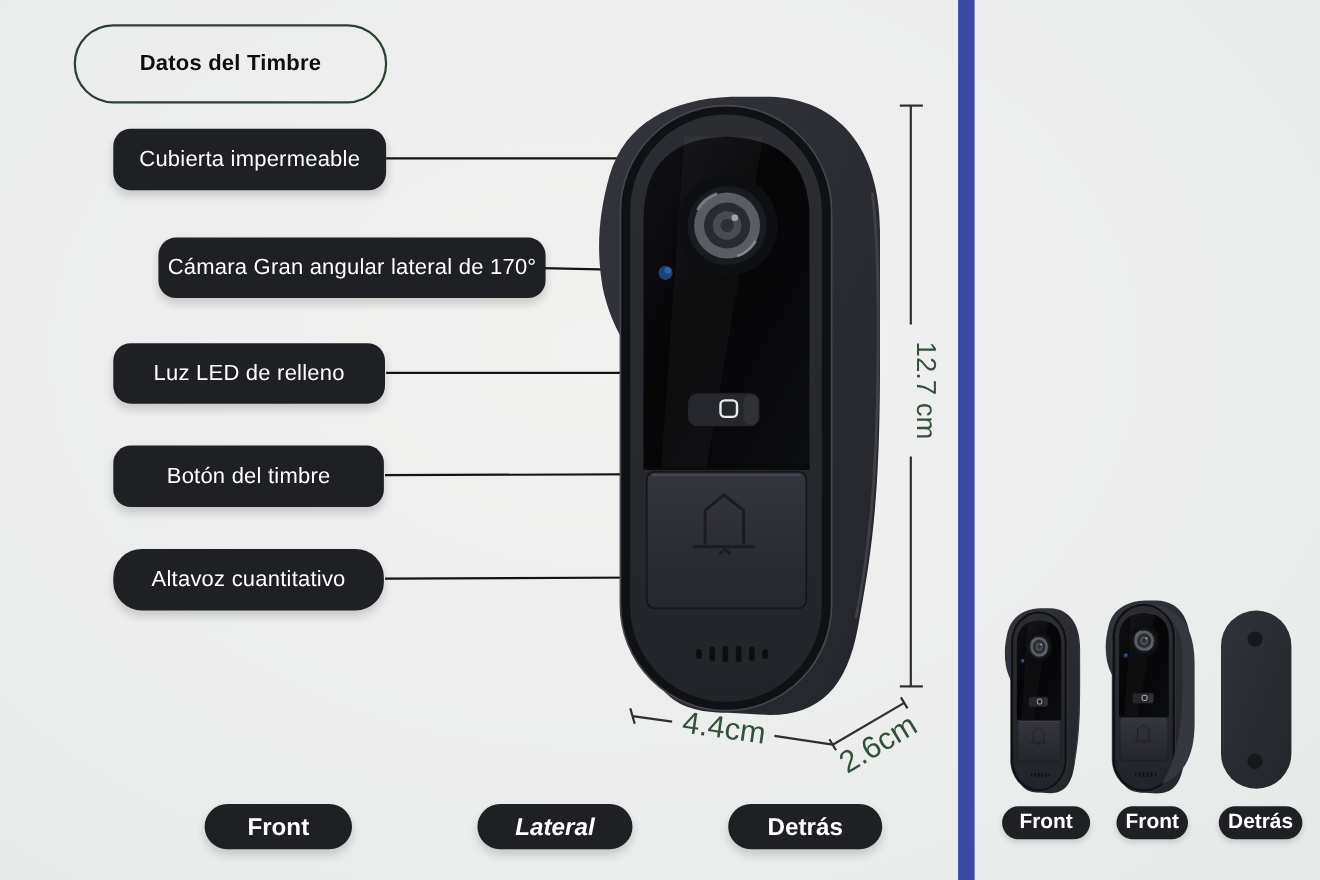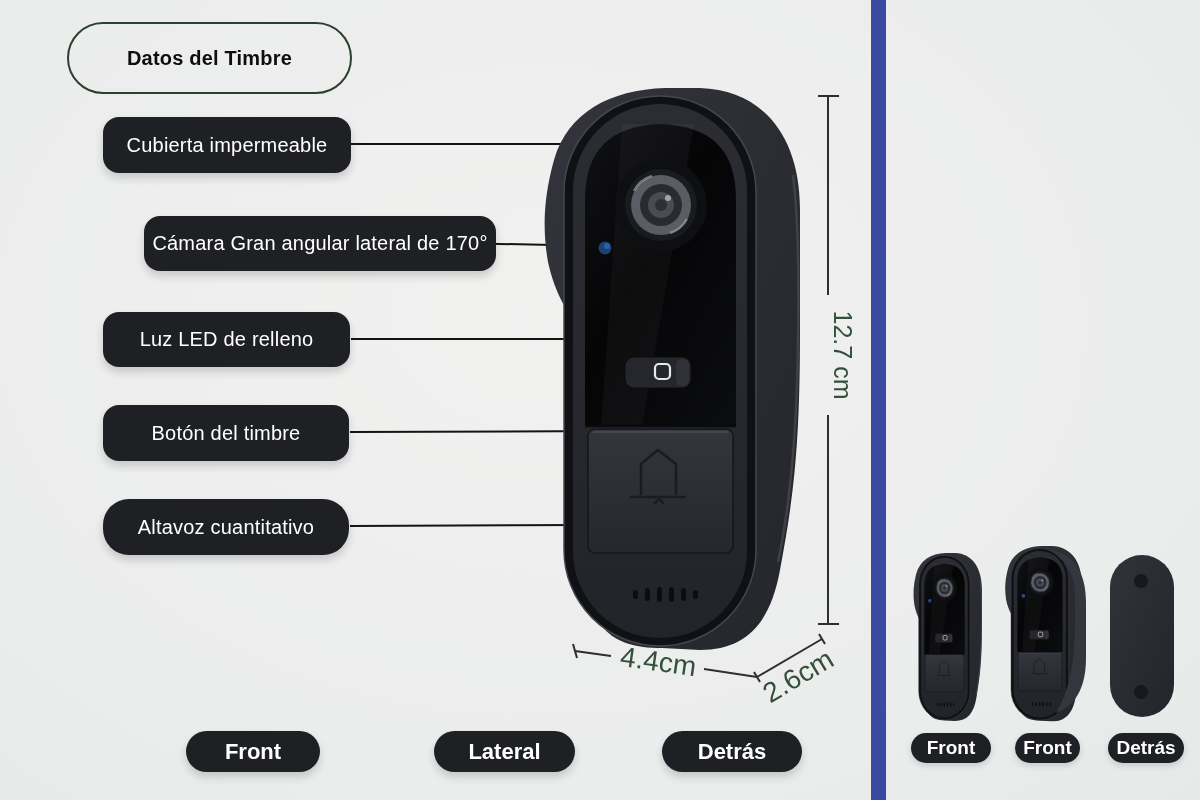--- a/index.html
+++ b/index.html
@@ -21,21 +21,21 @@
   .co4{left:103px;top:405px;width:246px;height:56px;}
   .co5{left:103px;top:499px;width:246px;height:56px;border-radius:26px;}
   .title-pill{
     position:absolute;left:67px;top:22px;width:285px;height:72px;
     border:2.5px solid #2c402e;border-radius:38px;box-sizing:border-box;
     display:flex;align-items:center;justify-content:center;
     color:#0e0e0e;font-size:20px;font-weight:bold;letter-spacing:0.2px;
   }
   .bottom-pill{border-radius:21px;font-size:22px;font-weight:bold;height:41px;}
   .bp1{left:186px;top:731px;width:134px;}
-  .bp2{left:434px;top:731px;width:141px;}
+  .bp2{left:434px;top:731px;width:141px;font-style:italic;}
   .bp3{left:662px;top:731px;width:140px;}
   .divider{position:absolute;left:871px;top:0;width:15px;height:800px;background:#3a49a2;}
   .side-pill{border-radius:15px;font-size:19px;font-weight:bold;height:30px;top:733px;box-shadow:0 3px 6px rgba(0,0,0,0.14);}
   .sp1{left:911px;width:80px;}
   .sp2{left:1015px;width:65px;}
   .sp3{left:1108px;width:76px;}
 </style>
 </head>
 <body>
 

